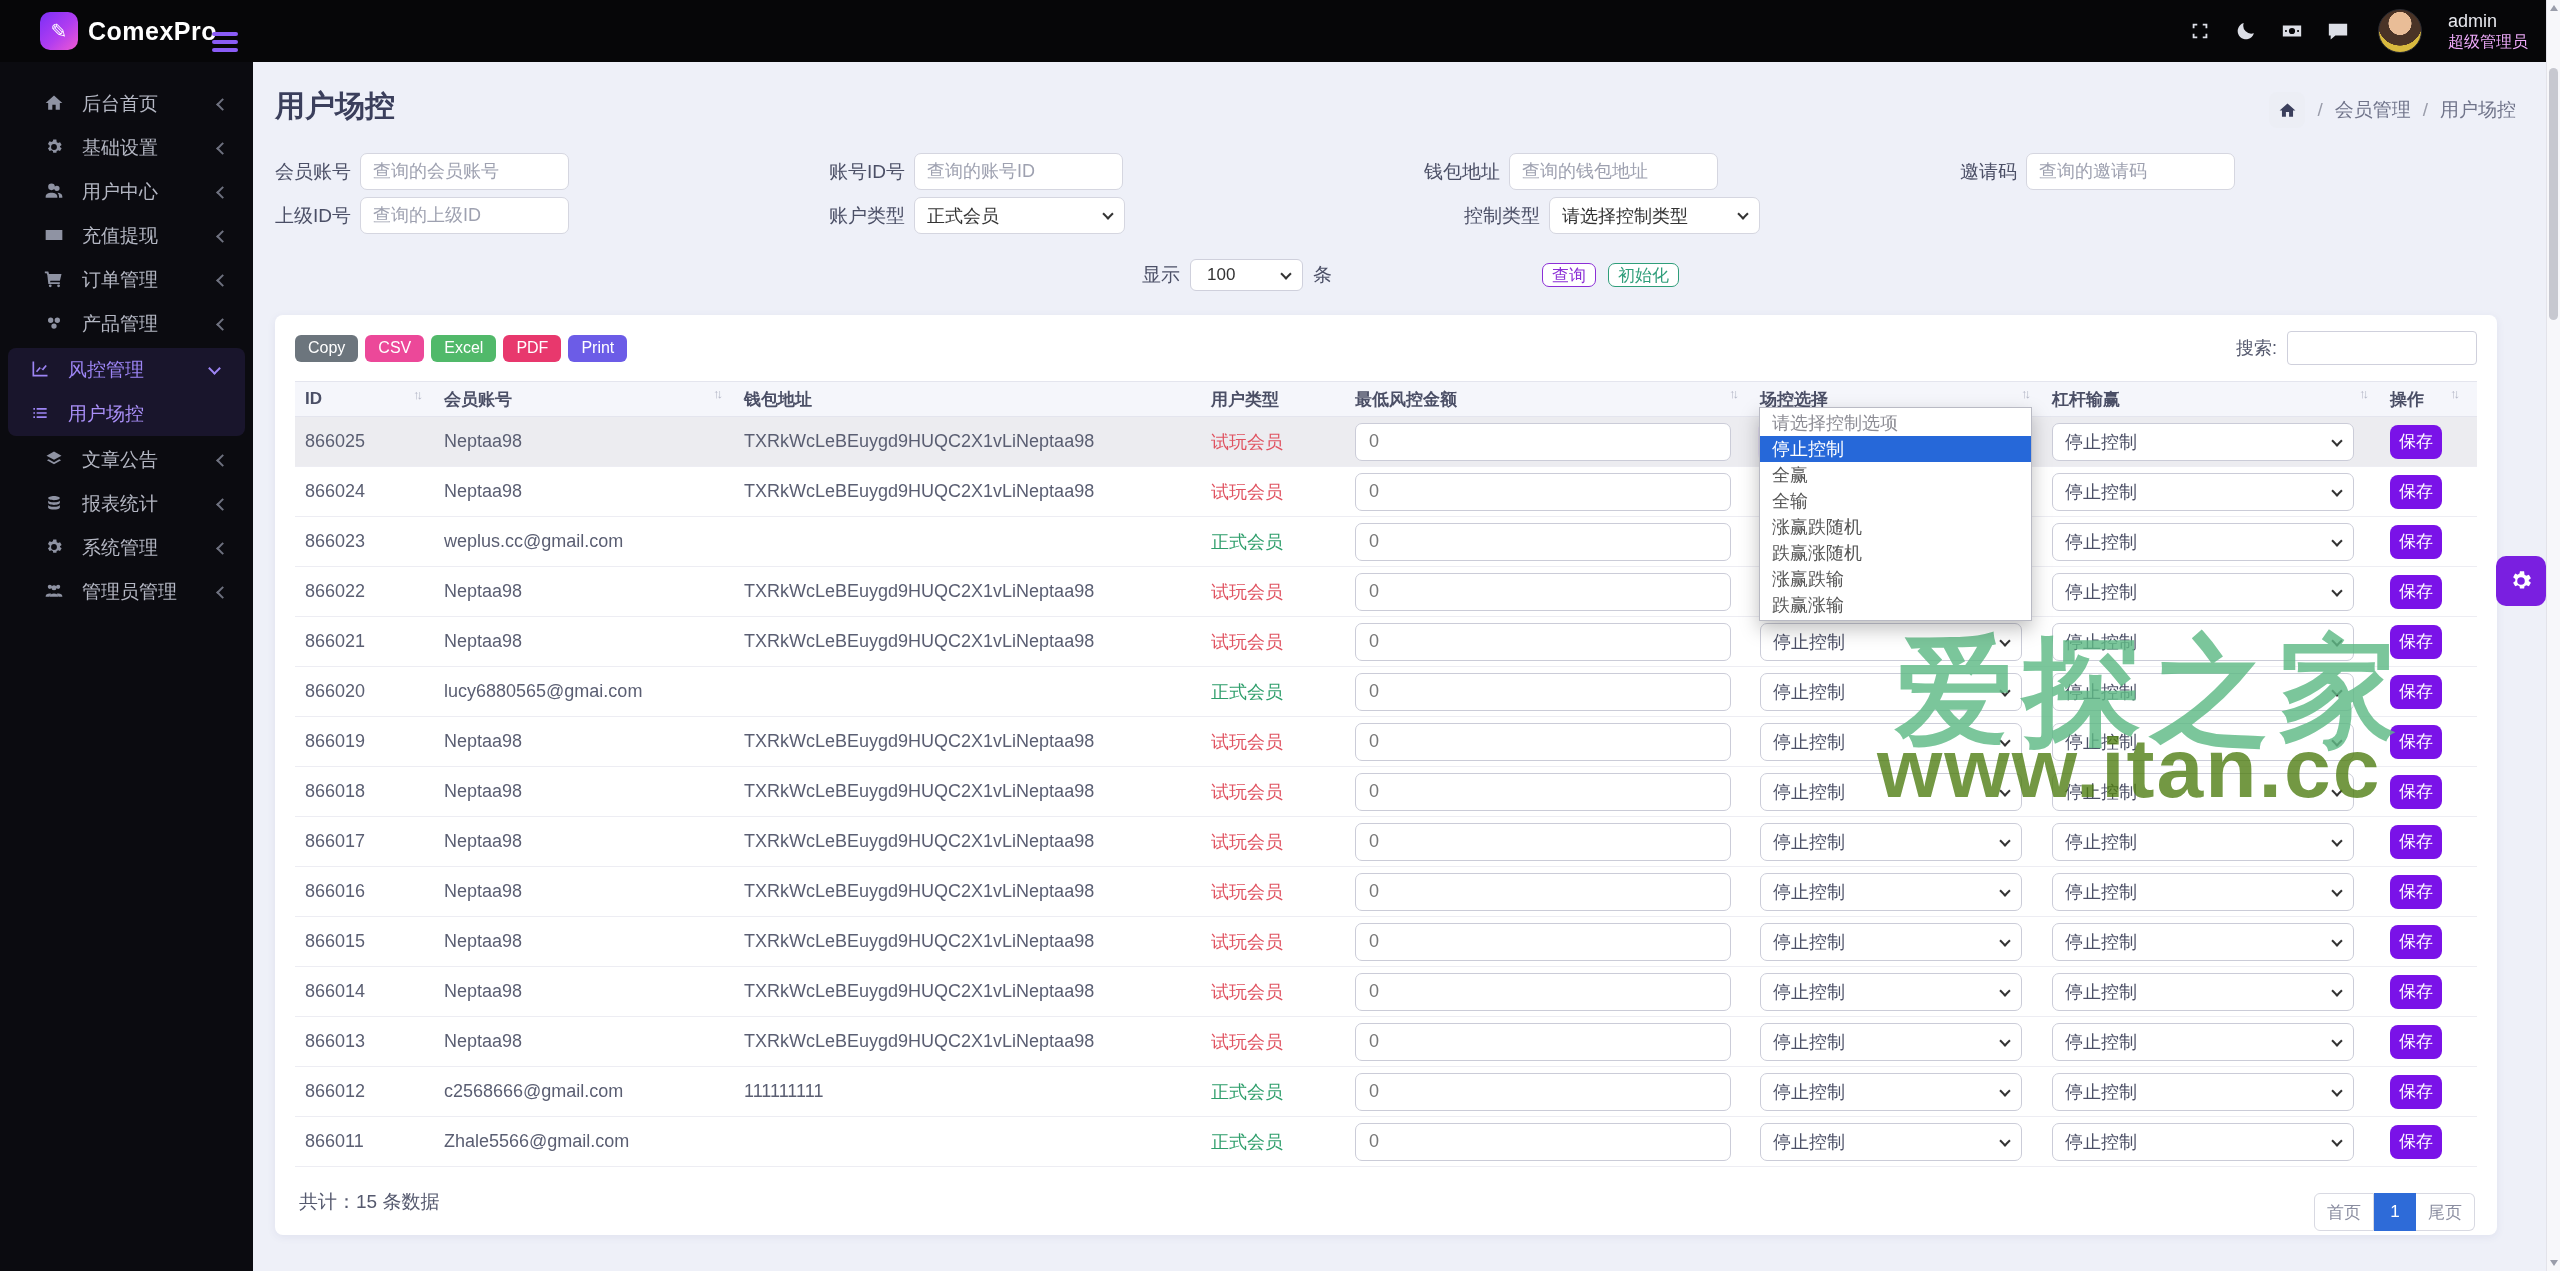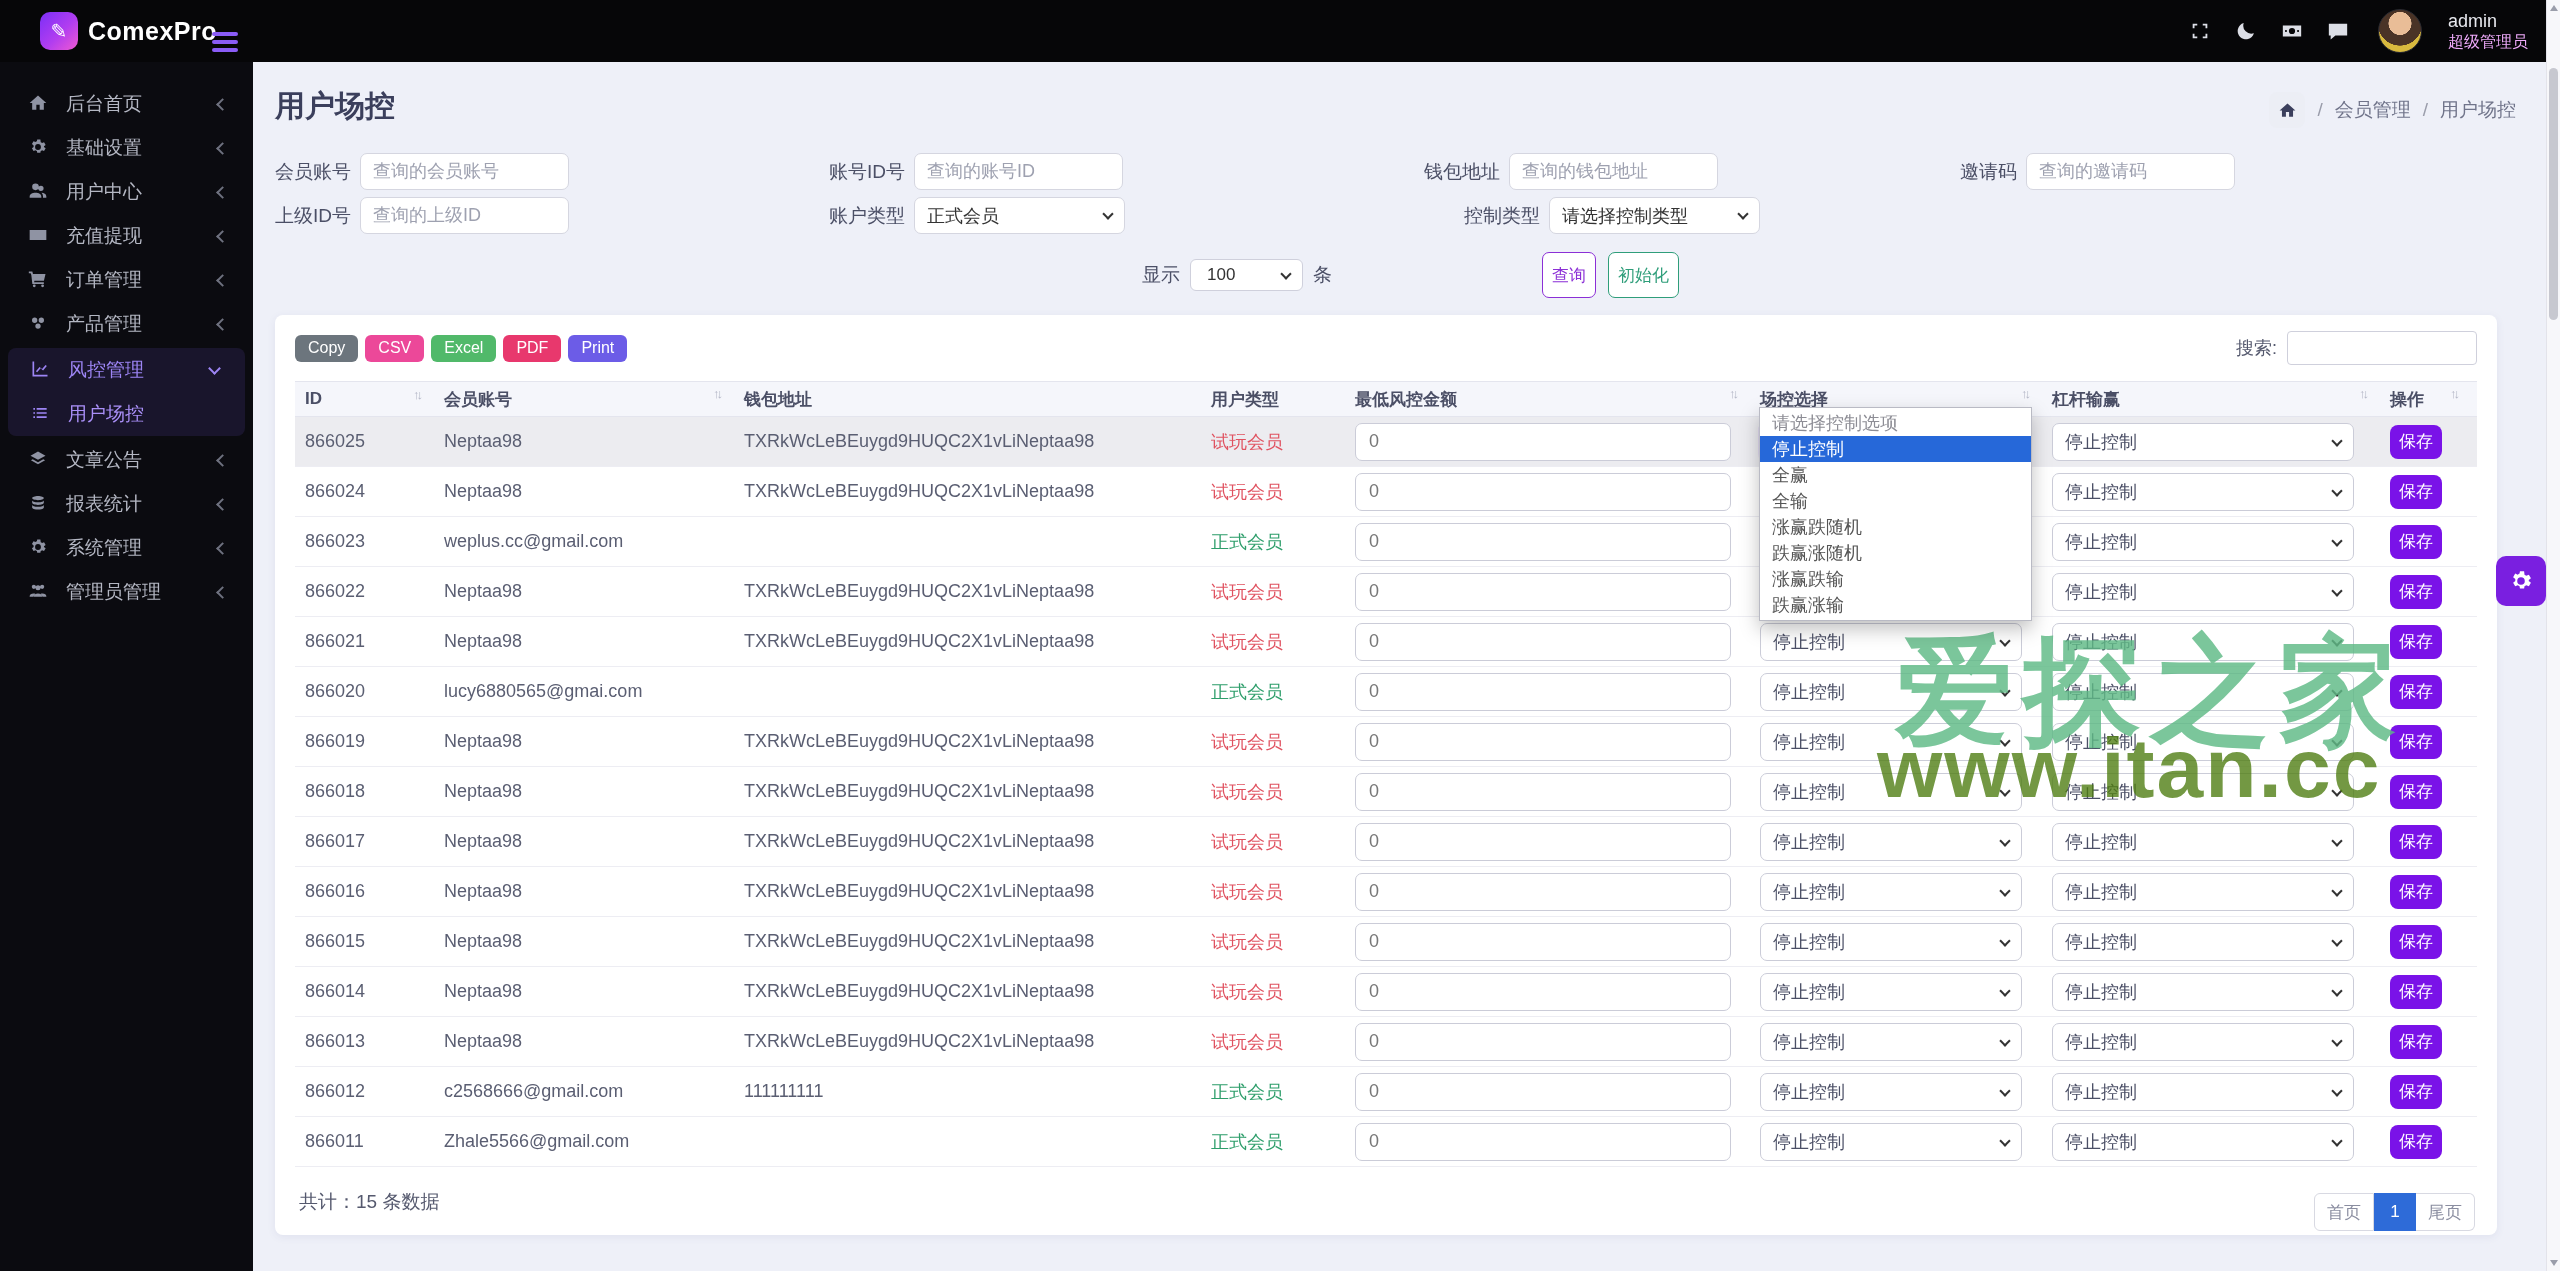--- a/index.html
+++ b/index.html
@@ -23,21 +23,21 @@
   .avatar { width:44px; height:44px; border-radius:50%; margin-left:6px;
     background:radial-gradient(circle at 50% 32%, #e9bd97 0 32%, #4a3326 33% 62%, #d8b93e 63% 100%);
     border:1px solid #2a2a30; }
   .admin-block { line-height:1.25; margin-left:4px; }
   .admin-name { color:#e8e9ef; font-size:18px; }
   .admin-role { color:#f0abfc; font-size:16px; }
 
   
   .sidebar { position:absolute; top:62px; left:0; width:253px; height:1209px; background:#0b0b10; z-index:15; }
   .menu { padding-top:20px; }
-  .side-item { position:relative; height:44px; display:flex; align-items:center; padding-left:28px; cursor:pointer; }
+  .side-item { position:relative; height:44px; display:flex; align-items:center; padding-left:44px; cursor:pointer; }
   .side-item .s-icon { width:22px; height:22px; color:#8f93a3; flex:0 0 22px; }
   .side-item .s-icon svg { width:20px; height:20px; fill:currentColor; }
   .side-item .s-label { color:#b4b7c3; font-size:19px; margin-left:16px; }
   .side-item .chev { position:absolute; right:26px; width:9px; height:9px; border-left:2px solid #6e717f; border-bottom:2px solid #6e717f; transform:rotate(45deg); }
   .side-item .chev.down { transform:rotate(-45deg); margin-top:-4px; }
   .side-group { margin:2px 8px; border-radius:8px; background:rgba(129,98,248,0.12); }
   .side-group .side-item { padding-left:22px; }
   .side-group .s-label, .side-group .s-icon { color:#9d85f5; }
   .side-group .sub .s-label { color:#a98ff7; }
   .side-group .chev { border-color:#9d85f5; }
@@ -61,21 +61,21 @@
   .f-select { position:relative; width:211px; height:37px; border:1px solid #d5d6e0; border-radius:7px; background:#fff;
     display:flex; align-items:center; padding:0 12px; font-size:18px; color:#333; }
   .sel-chev { position:absolute; right:12px; top:12px; width:8px; height:8px; border-left:2px solid #333; border-bottom:2px solid #333; transform:rotate(-45deg); }
 
   .display-row { display:flex; align-items:center; margin-top:22px; height:36px;justify-content:center; }
   .dr-label { font-size:19px; color:#4b4f66; }
   .dr-select { position:relative; width:113px; height:32px; border:1px solid #cfd0dc; border-radius:6px; background:#fff;
     margin:0 10px; display:flex; align-items:center; padding-left:16px; font-size:17px; color:#333; }
   .dr-select .sel-chev { top:10px; }
   .dr-buttons { margin-left:210px; display:flex; gap:12px; }
-  .pill-btn { height:46px; padding:0 9px; border-radius:7px; background:#fff; font-size:17px;
+  .pill-btn { height:24px; padding:0 9px; border-radius:7px; background:#fff; font-size:17px;
     display:flex; align-items:center; cursor:pointer; border:1px solid; }
 
   
   .card { margin-top:22px; width:2222px; height:920px; background:#ffffff; border-radius:8px;
     box-shadow:0 2px 8px rgba(70,70,130,0.08); padding:16px 20px 14px 20px; position:relative; }
   .card-toolbar { display:flex; align-items:center; }
   .tool-btn { height:27px; padding:0 13px; border-radius:6px; color:#fff; font-size:16px;
     display:flex; align-items:center; margin-right:7px; cursor:pointer; }
   .search-zone { margin-left:auto; display:flex; align-items:center; gap:10px; }
   .search-label { font-size:18px; color:#55596e; }

